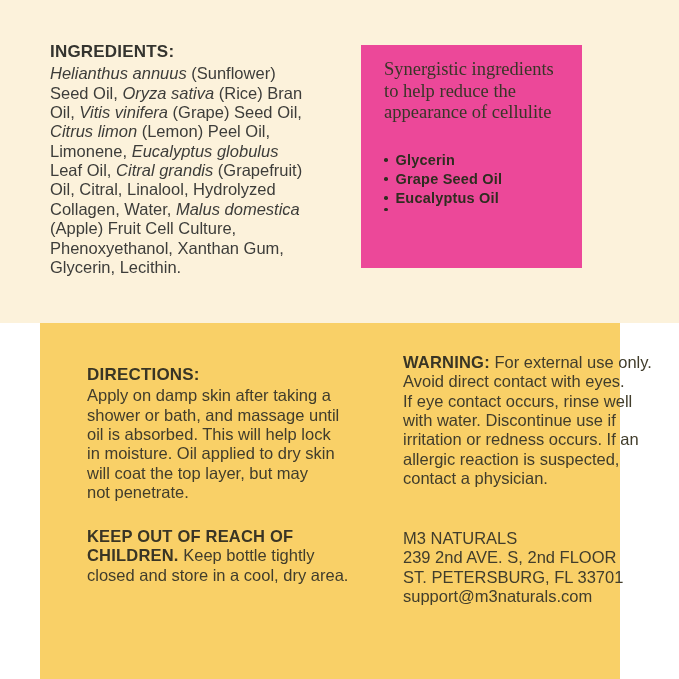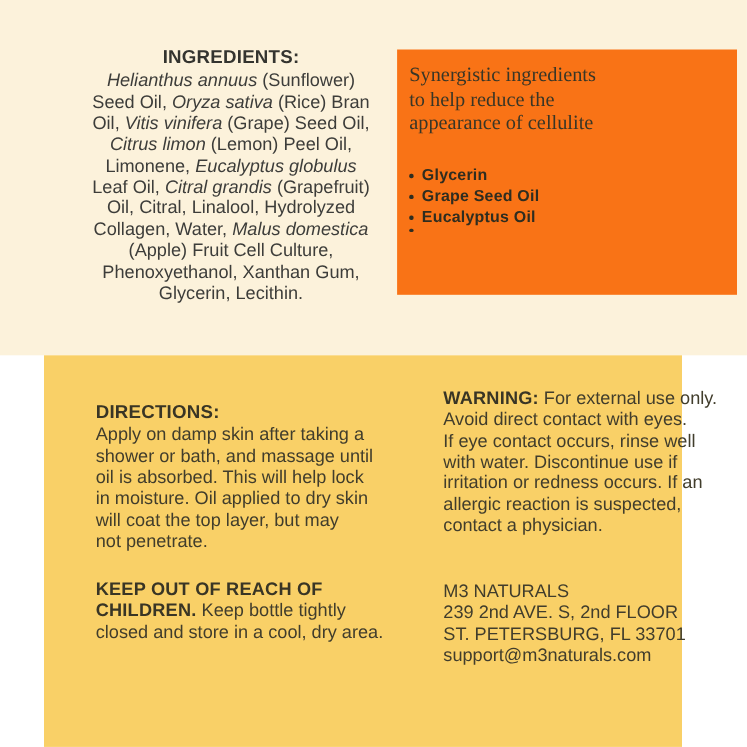--- a/index.html
+++ b/index.html
@@ -10,38 +10,37 @@
   }
   .canvas{
     position:relative;width:679px;height:679px;overflow:hidden;
   }
   
   .top-section{
     position:absolute;left:0;top:0;width:679px;height:323px;
     background:#FCF2DB;
   }
   .ingredients{
-    position:absolute;left:65px;top:42px;width:290px;
+    position:absolute;left:50px;top:42px;width:290px;
     color:#3D3D3A;
-    text-align:center;
   }
   .h{
     font-weight:bold;font-size:17px;line-height:19.4px;
     color:#34342F;letter-spacing:.2px;
   }
   .ingredients .h{margin:0 0 3px 0;}
   .pre{white-space:pre-line;}
   .ing-body{
     margin:0;font-size:16.5px;line-height:19.35px;color:#3D3D3A;
   }
   .it{font-style:italic;}
   
   .promo-box{
-    position:absolute;left:361px;top:45px;width:309px;height:223px;
-    background:#f97316;box-sizing:border-box;padding:14px 16px 0 11px;
+    position:absolute;left:361px;top:45px;width:221px;height:223px;
+    background:#ec4899;box-sizing:border-box;padding:14px 16px 0 23px;
   }
   .promo-heading{
     font-family:"Liberation Serif", serif;
     font-size:18.5px;line-height:21.5px;color:#383627;
     margin:0;
   }
   .bullets{
     list-style:none;margin:27px 0 0 0;padding:0;
   }
   .bullets li{

